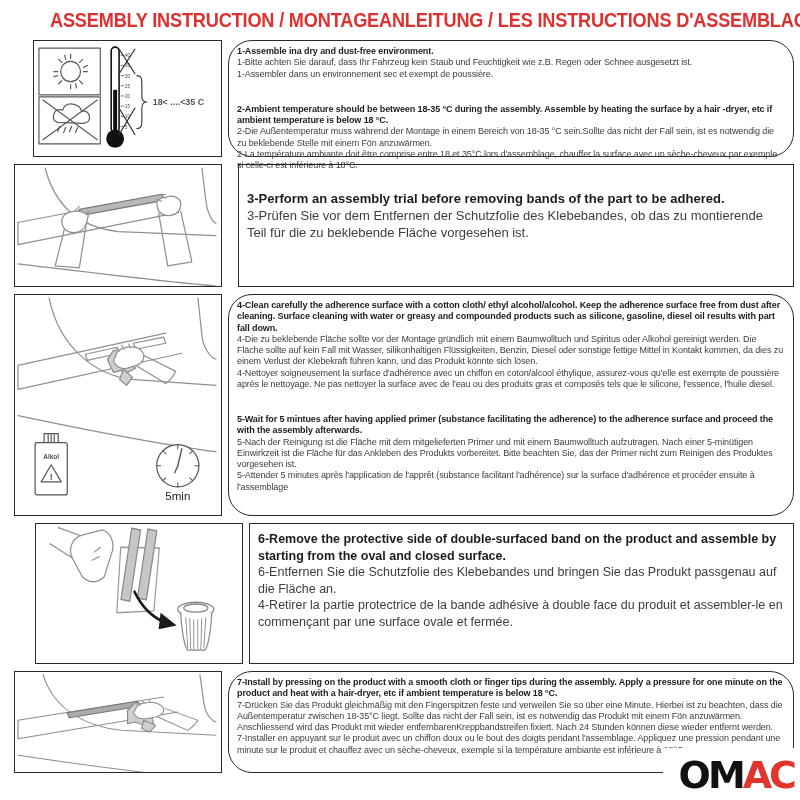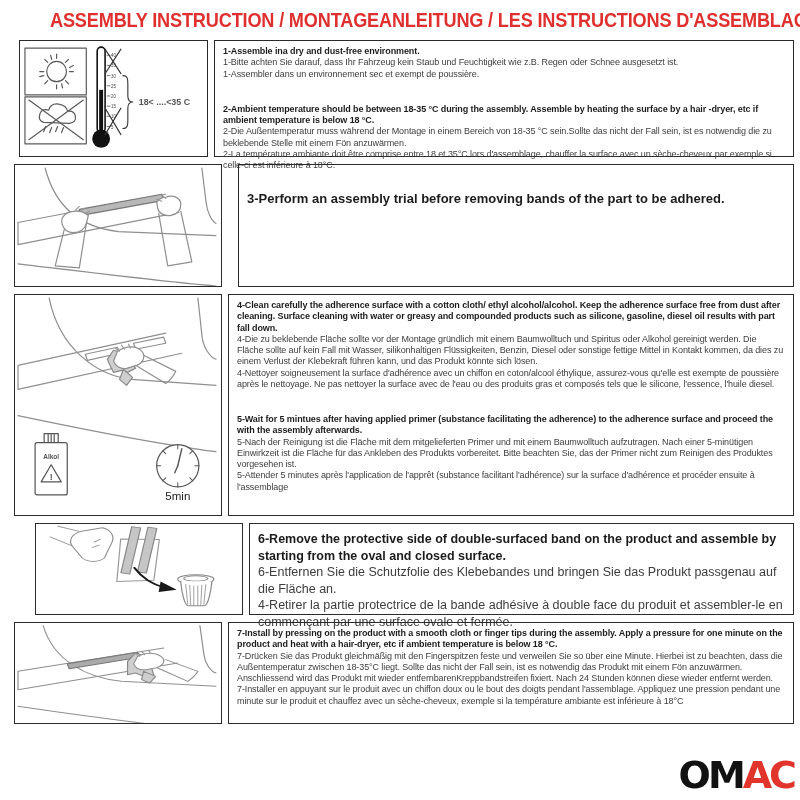--- a/index.html
+++ b/index.html
@@ -3,25 +3,25 @@
 <meta charset="utf-8">
 <style>
   html,body{margin:0;padding:0;background:#ffffff;}
   .page{position:relative;width:800px;height:800px;background:#fff;overflow:hidden;
         font-family:"Liberation Sans",sans-serif;}
   .title-wrap{text-align:center;margin:8px 0 6px 0;height:26px;}
   .title{display:inline-block;white-space:nowrap;font-size:20.5px;font-weight:bold;
          color:#e02f2f;letter-spacing:-0.2px;transform:scaleX(0.885);transform-origin:center;}
   .row{display:flex;align-items:stretch;margin:0 6px 7px 14px;}
   .left{flex:none;width:208px;border:1.5px solid #2a2a2a;box-sizing:border-box;background:#fff;}
-  .row.r1 .left{width:189px;margin-left:5px;}
+  .row.r1 .left{width:189px;margin-left:19px;}
   .right{flex:1;border:1.5px solid #2a2a2a;box-sizing:border-box;margin-left:6px;
          padding:5px 8px 4px 8px;color:#3d3d3d;}
-  .r1{height:117px;} .r2{height:123px;} .r3{height:222px;} .r4{height:92px;padding-left:21px;} .r5{height:102px;}
-  .t-sm{font-size:9px;line-height:1.25;letter-spacing:-0.1px;}
+  .r1{height:117px;} .r2{height:123px;} .r3{height:222px;} .r4{height:141px;padding-left:21px;} .r5{height:102px;}
+  .t-sm{font-size:9px;line-height:1.25;letter-spacing:-0.1px;border-radius:24px;}
   .t-lg{font-size:13px;line-height:1.3;padding-top:26px;margin-left:16px;}
   .t-md{font-size:12.5px;line-height:1.32;padding-top:7px;}
   .para + .para{margin-top:24px;}
   .line{color:#3d3d3d;}
   .line.b{font-weight:bold;color:#1c1c1c;}
   svg{display:block;}
   .logo{position:absolute;right:6px;top:748px;height:46px;display:flex;align-items:flex-end;
         background:#fff;padding-left:16px;}
   .logo-text{font-family:"DejaVu Sans",sans-serif;font-weight:bold;font-size:38px;
              letter-spacing:-3px;line-height:1;}
@@ -142,20 +142,21 @@
 
           <path d="M150,32 c8,-3 15,1 15,7 c0,6 -4,10 -10,11 c-6,1 -12,-2 -13,-7 l-1,-6 c2,-3 6,-5 9,-5 z" fill="#fff"></path>
           <path d="M150,33 l-4,-3 M146,36 l-5,-2" stroke="#9a9a9a"></path>
           <path d="M143,48 L152,100 M165,46 L176,96 M152,100 L176,96"></path>
         </g>
       </svg>
     </div>
     <div class="right t-lg">
         <div class="para">
           <div class="line b">3-Perform an assembly trial before removing bands of the part to be adhered.</div>
+          <div class="line">3-Prüfen Sie vor dem Entfernen der Schutzfolie des Klebebandes, ob das zu montierende Teil für die zu beklebende Fläche vorgesehen ist.</div>
         </div>
       </div>
   </div>
 
   <div class="row r3">
     <div class="left">
       <svg width="100%" height="100%" viewBox="0 0 205 219" preserveAspectRatio="none" fill="none" stroke="#8f8f8f" stroke-width="1.2" stroke-linecap="round" stroke-linejoin="round">
         <g>
           <path d="M34,3 C44,52 80,80 116,84 L200,90"></path>
           <path d="M182,3 L186,40 C187,52 194,62 200,64"></path>

